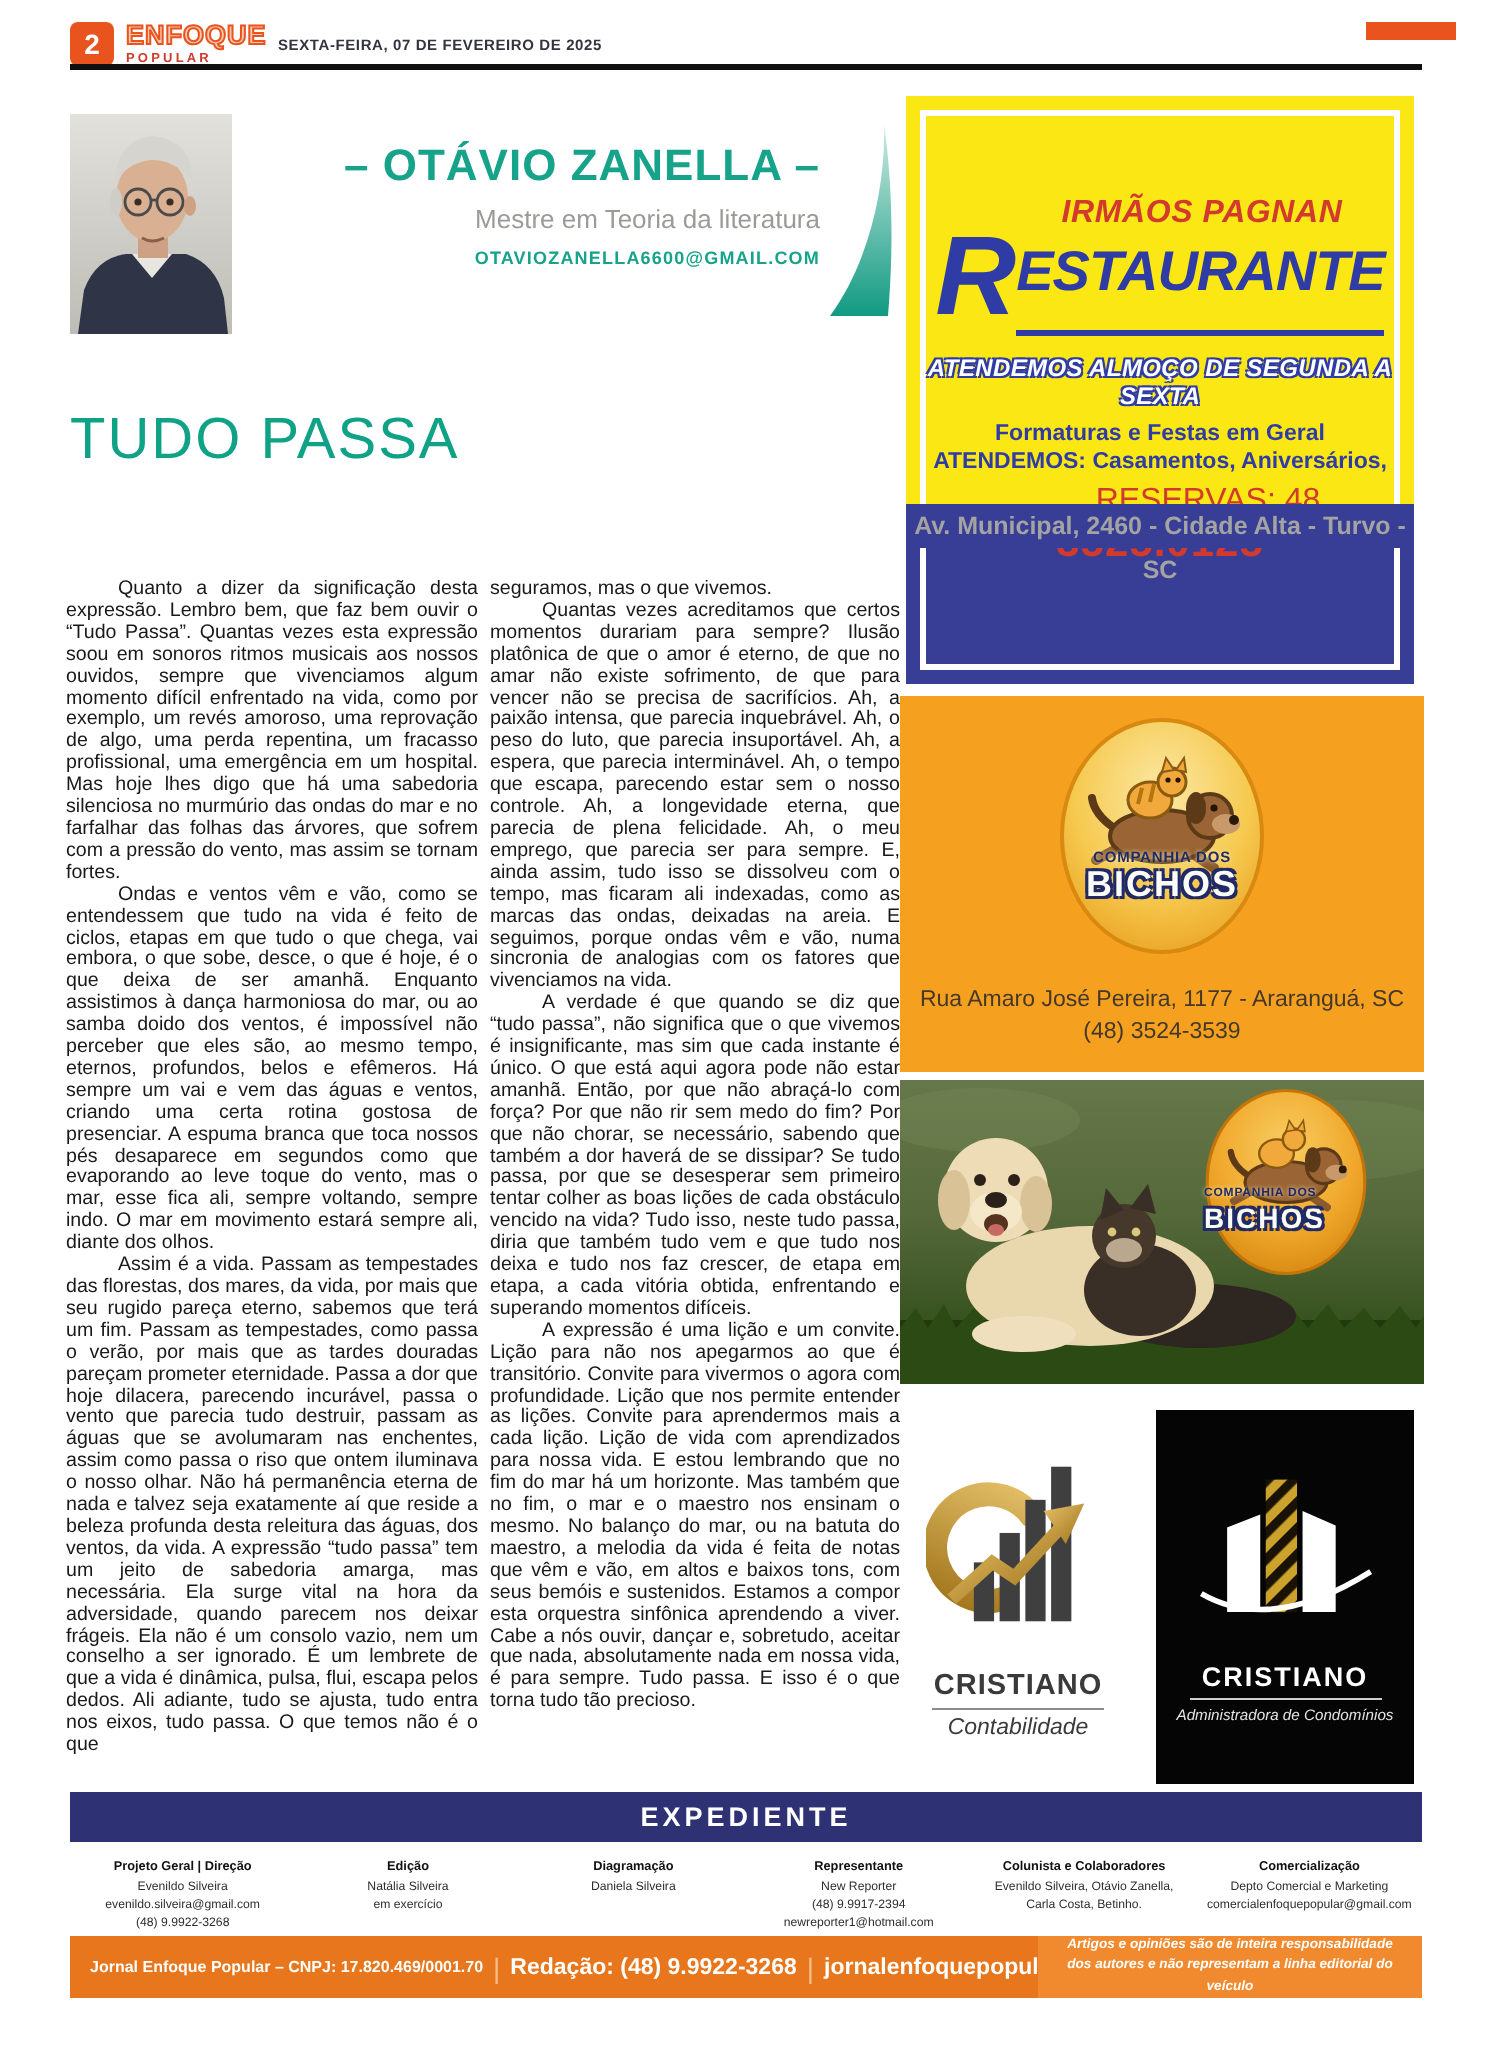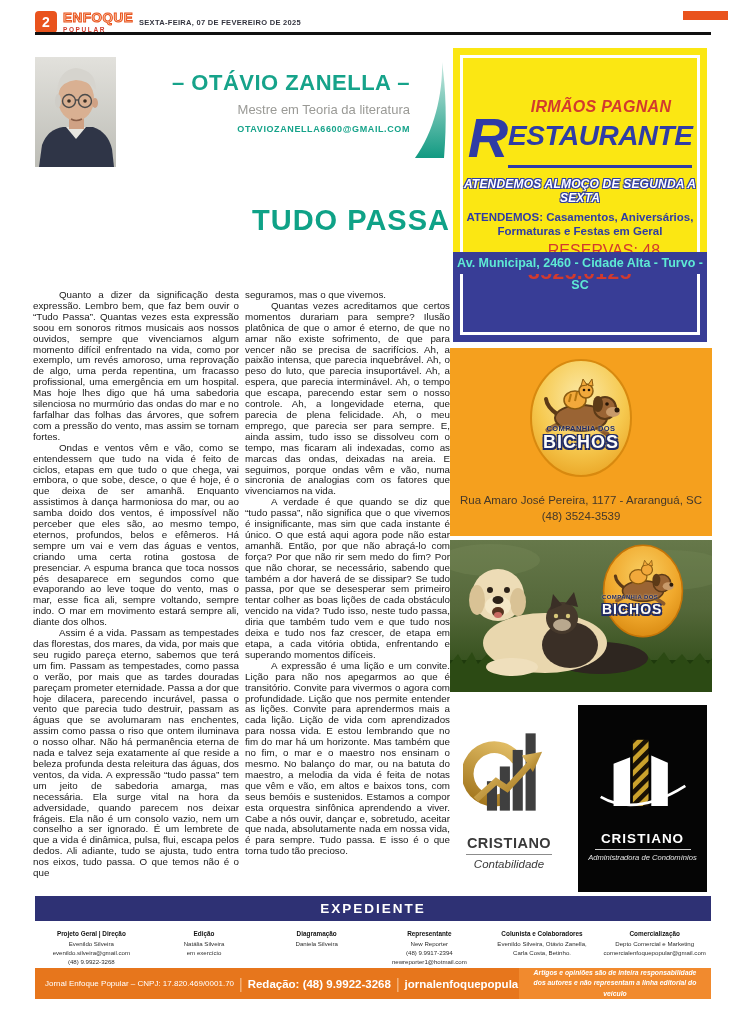--- a/index.html
+++ b/index.html
@@ -22,22 +22,22 @@
   .author-photo { position:absolute; left:35px; top:57px; width:81px; height:110px; overflow:hidden; }
   .author-photo svg { display:block; width:100%; height:100%; }
   .author-box { position:absolute; left:118px; top:70px; width:292px; text-align:right; }
   .author-name { font-size:22px; font-weight:800; color:#16A38A; letter-spacing:.5px; }
   .author-title { font-size:13px; color:#9a9a96; margin-top:6px; }
   .author-email { font-size:9px; font-weight:800; color:#16A38A; letter-spacing:.6px; margin-top:7px; }
   .sail { position:absolute; left:412px; top:60px; width:36px; height:104px; }
   .sail svg { width:100%; height:100%; display:block; }
 
   
-  .article-title { position:absolute; left:35px; top:204px; width:415px; text-align:right;
-    font-size:29px; font-weight:700; letter-spacing:1px; color:#0FA287; }
+  .article-title { position:absolute; left:35px; top:204px; width:415px; text-align:left;
+    font-size:29px; font-weight:400; letter-spacing:1px; color:#0FA287; }
   .artcol { position:absolute; top:290px; height:588px; overflow:hidden;
     font-size:9.8px; line-height:10.9px; color:#191919; text-align:justify; }
   .artcol-1 { left:33px;  width:206px; }
   .artcol-2 { left:245px; width:205px; }
   .artcol p.ind { text-indent:26px; }
 
   
   .ad-rest { position:absolute; left:453px; top:48px; width:254px; height:294px; background:#383D96; }
   .ad-rest .frame { position:absolute; inset:7px; border:3px solid #fff; z-index:1; }
   .ad-rest .yellow { position:absolute; left:0; right:0; top:0; height:204px; background:#FBE713; }
@@ -48,21 +48,21 @@
   .rest-r { font-size:56px; font-weight:900; line-height:.78; }
   .rest-rest { font-size:28px; font-weight:900; letter-spacing:-.5px; margin-top:4px;
     border-bottom:3px solid #2F3CA5; padding-bottom:13px; }
   .rest-tagline { margin-top:9px; font-size:12px; font-weight:900; font-style:italic; color:#fff; letter-spacing:.2px;
     text-shadow:-1px -1px 0 #2F3CA5,1px -1px 0 #2F3CA5,-1px 1px 0 #2F3CA5,1px 1px 0 #2F3CA5; }
   .rest-serv { margin-top:5px; font-size:11.5px; font-weight:800; color:#2F3CA5; line-height:1.25; }
   .rest-res { margin-top:3px; color:#D23A2E; }
   .rest-res-label { font-size:16px; font-weight:400;padding-left:48px; }
   .rest-phone { font-size:21px; font-weight:900; letter-spacing:.5px; }
   .rest-band { position:absolute; left:0; right:0; top:204px; height:22px; background:#383D96; z-index:3;
-    color:#5eead4; font-weight:800; font-size:12.5px; text-align:center; line-height:22px; }
+    color:#a3a3a3; font-weight:800; font-size:12.5px; text-align:center; line-height:22px; }
 
   
   .ad-bichos { position:absolute; left:450px; top:348px; width:262px; height:188px; background:#F5A01E; text-align:center; }
   .egg { position:relative; width:104px; height:120px; margin:10px auto 0; }
   .egg svg { position:absolute; inset:0; width:100%; height:100%; }
   .egg-t1 { position:absolute; left:0; right:0; top:66px; font-size:7.5px; font-weight:800; color:#1F2A66;
     letter-spacing:.4px; text-shadow:0 0 2px #fce9b0; }
   .egg-t2 { position:absolute; left:0; right:0; top:74px; font-size:18px; font-weight:900; color:#FCFCF8; letter-spacing:1px;
     text-shadow:-1.5px -1.5px 0 #1F2A66,1.5px -1.5px 0 #1F2A66,-1.5px 1.5px 0 #1F2A66,1.5px 1.5px 0 #1F2A66; }
   .bichos-addr { margin-top:16px; font-size:11.5px; color:#44382a; }
@@ -92,21 +92,21 @@
   .exp-bar { position:absolute; left:35px; top:896px; width:676px; height:25px; background:#2E3174;
     color:#fff; text-align:center; font-size:13.5px; font-weight:bold; letter-spacing:2px; line-height:25px; }
   .exp-cols { position:absolute; left:35px; top:929px; width:676px; display:flex; }
   .exp-col { flex:1; text-align:center; padding:0 4px; }
   .exp-h { font-size:6.4px; font-weight:bold; color:#121212; line-height:1.5; }
   .exp-l { font-size:6.1px; color:#2e2e2e; line-height:1.5; }
 
   
   .footer { position:absolute; left:35px; top:968px; width:676px; height:31px; background:#E7761C; }
   .footer-left { position:absolute; left:10px; top:0; height:31px; display:flex; align-items:center; color:#fff; white-space:nowrap; }
-  .f-info { font-size:8px; font-weight:normal; }
+  .f-info { font-size:8px; font-weight:bold; }
   .f-sep { font-size:14px; color:#F6BE8C; margin:0 5px; font-weight:300; }
   .f-red, .f-mail { font-size:11.5px; font-weight:bold; }
   .footer-right { position:absolute; right:0; top:0; bottom:0; width:192px; background:#F18A2E;
     color:#fff; font-size:6.8px; font-weight:bold; font-style:italic; line-height:1.5;
     display:flex; align-items:center; text-align:center; padding:0 10px; }
 </style>
 </head>
 <body>
 
 <div class="page">
@@ -178,22 +178,22 @@
     <div class="yellow"></div>
     <div class="frame"></div>
     <div class="rest-content">
       <span class="rest-top">IRMÃOS PAGNAN</span>
       <div class="rest-main">
         <span class="rest-r">R</span>
         <span class="rest-rest">ESTAURANTE</span>
       </div>
       <div class="rest-tagline">ATENDEMOS ALMOÇO DE SEGUNDA A SEXTA</div>
       <div class="rest-serv">
+        <div>Formaturas e Festas em Geral</div>
         <div>ATENDEMOS: Casamentos, Aniversários,</div>
-        <div>Formaturas e Festas em Geral</div>
       </div>
       <div class="rest-res">
         <span class="rest-res-label">RESERVAS: 48</span>
         <span class="rest-phone">3525.0125</span>
       </div>
     </div>
     <div class="rest-band">Av. Municipal, 2460 - Cidade Alta - Turvo - SC</div>
   </div>
 
   <div class="ad-bichos">

